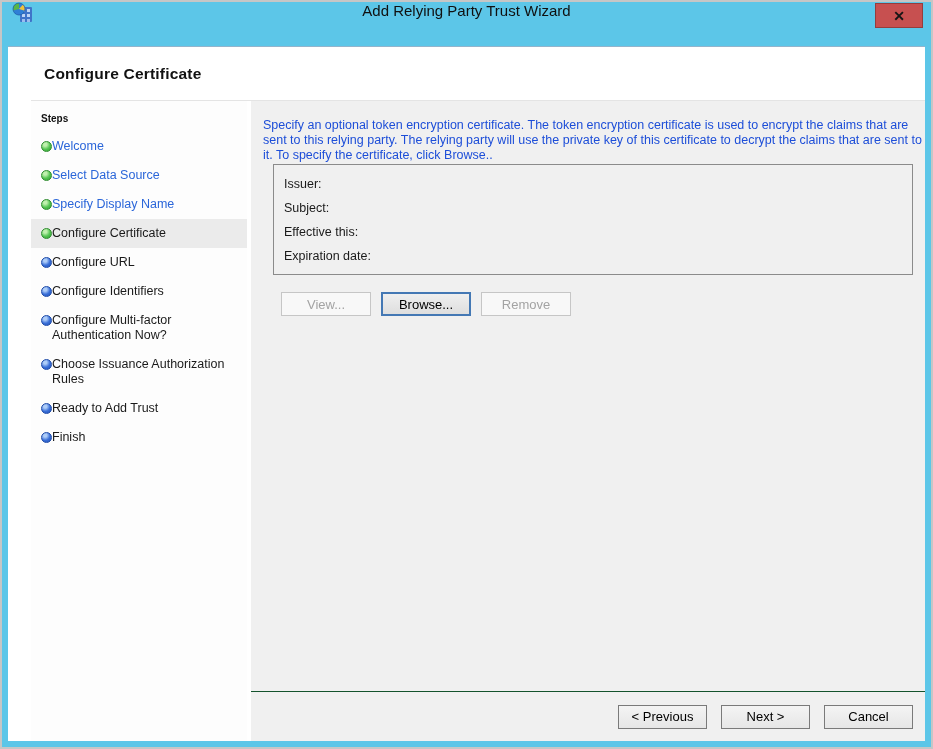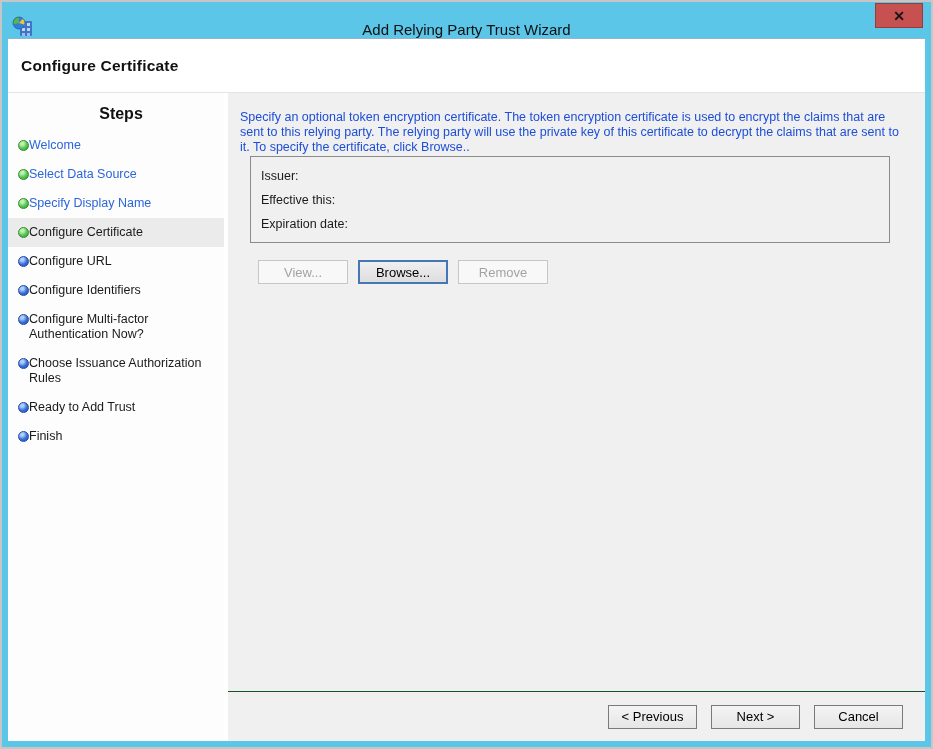--- a/index.html
+++ b/index.html
@@ -11,56 +11,55 @@
   }
   .win {
     width:100%; height:100%;
     background:#5cc6e8;
     padding:0 6px 6px 6px;
     display:flex; flex-direction:column;
   }
 
   
   .titlebar {
-    height:36px; position:relative;
-    display:flex; align-items:flex-end;
+    height:44px; position:relative;
+    display:flex; align-items:flex-start;
   }
   .app-icon { margin-left:4px; width:22px; height:22px; flex:none; }
   .title-text {
     position:absolute; left:0; right:0; text-align:center;
     font-size:15px; color:#101010;
   }
   .close-btn {
     position:absolute; top:1px; right:2px;
     width:48px; height:25px;
     background:#c75050; border:1px solid #953d3d;
     color:#151515; font-weight:bold; font-size:14px;
     display:flex; align-items:center; justify-content:center;
     cursor:pointer; font-family:"Liberation Sans", sans-serif;
   }
 
   
   .content {
     flex:1; background:#ffffff; border-top:1px solid #93b4cc;
-    display:flex; flex-direction:column; overflow:hidden;
+    display:flex; flex-direction:column; overflow:hidden;padding-left:23px;
   }
   .page-header {
     height:54px; background:#ffffff; border-bottom:1px solid #e4e4e4;
     display:flex; align-items:center; padding-left:13px;
   }
   .page-header h1 { font-size:15.5px; font-weight:bold; color:#111111; letter-spacing:.2px; }
 
   .body-row { flex:1; display:flex; min-height:0; background:#ffffff; }
 
   
   .sidebar { width:216px; flex:none; background:#fdfdfd; padding-top:6px; }
   .steps-heading {
-    font-size:16px; font-weight:bold; color:#111111;
+    font-size:10px; font-weight:bold; color:#111111;
     padding:6px 0 8px 10px;
-    text-align:center;
   }
   .step {
     display:flex; align-items:flex-start; 
     padding:7px 4px 7px 10px;
     font-size:12.5px; line-height:15px; color:#1a1a1a;
   }
   .step .bullet {
     width:11px; height:11px; border-radius:50%; flex:none; margin-top:2px;
   }
   .step.done .bullet, .step.current .bullet {
@@ -191,20 +190,24 @@
         <div class="main">
 
           <p class="description">Specify an optional token encryption certificate.  The token encryption certificate is used to encrypt the claims that are sent to this relying party.  The relying party will use the private key of this certificate to decrypt the claims that are sent to it.  To specify the certificate, click Browse..</p>
 
           <div class="cert-box">
             <div class="cert-row">
               <span>Issuer:</span>
               <span class="cert-value"></span>
             </div>
             <div class="cert-row">
+              <span>Subject:</span>
+              <span class="cert-value"></span>
+            </div>
+            <div class="cert-row">
               <span>Effective this:</span>
               <span class="cert-value"></span>
             </div>
             <div class="cert-row">
               <span>Expiration date:</span>
               <span class="cert-value"></span>
             </div>
           </div>
 
           <div class="action-row">

